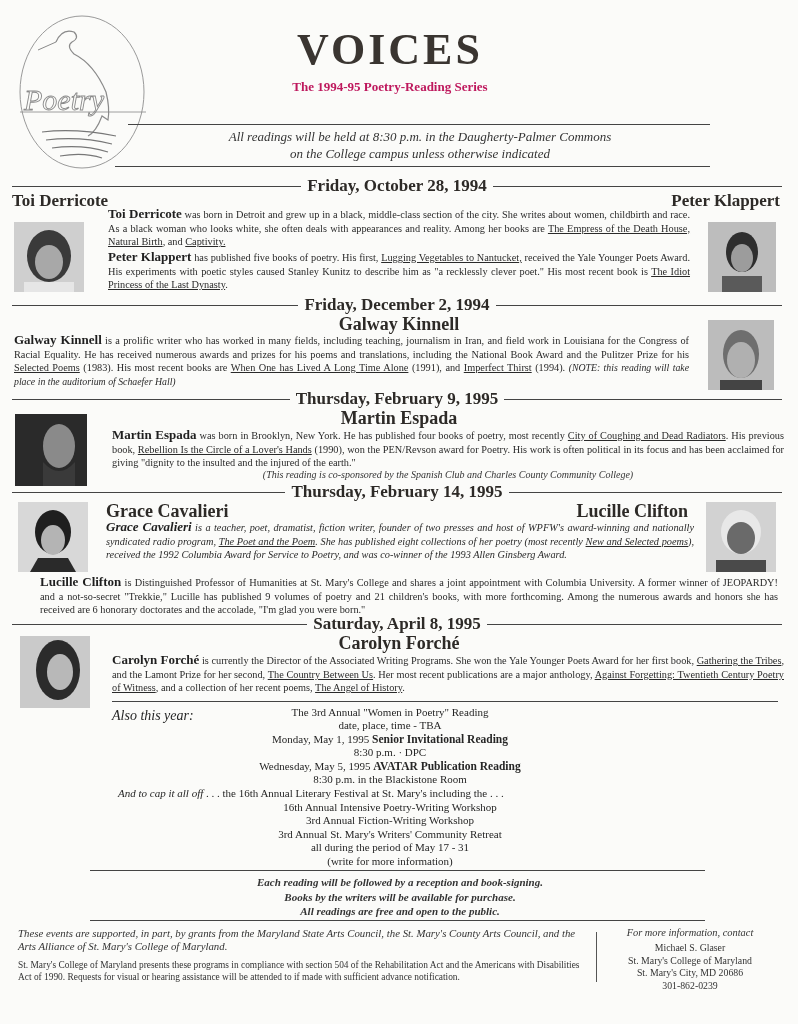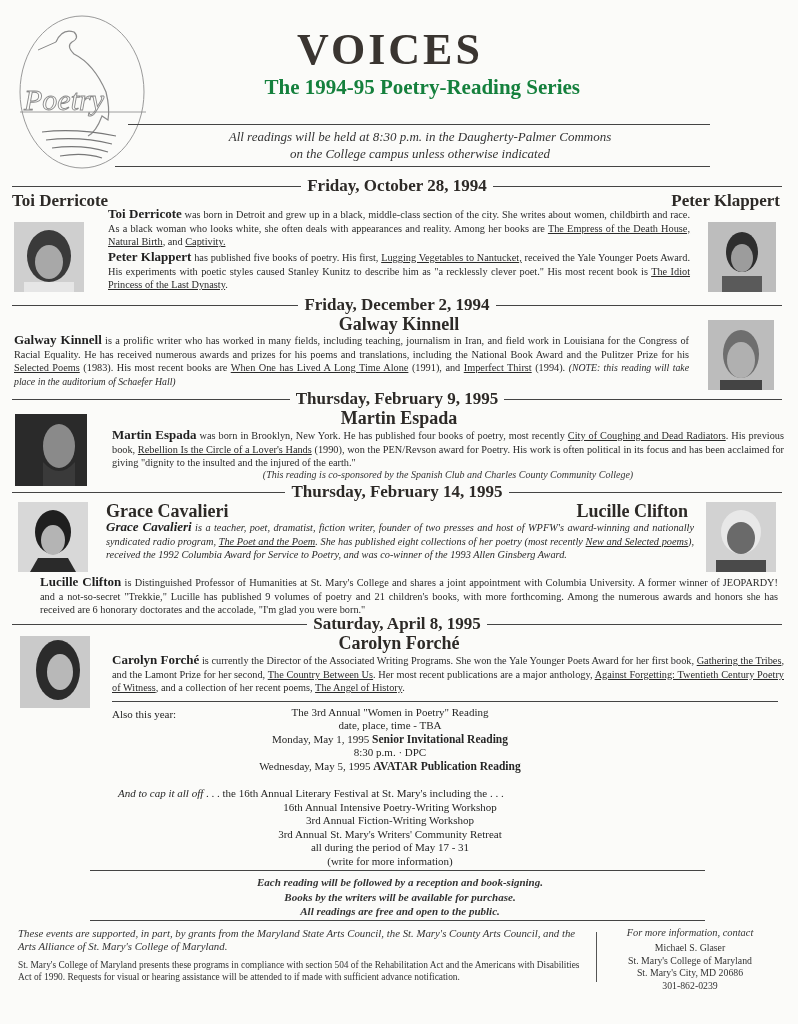--- a/index.html
+++ b/index.html
@@ -12,22 +12,22 @@
   }
   .page { position: absolute; inset: 0; }
 
   
   .logo { position: absolute; left: 16px; top: 12px; width: 132px; height: 160px; }
   .title {
     position: absolute; left: 230px; width: 320px; top: 28px; text-align: center;
     font-size: 44px; font-weight: bold; letter-spacing: 3px; color: #3a3531; line-height: 1;
   }
   .subtitle {
-    position: absolute; left: 200px; width: 380px; top: 76px; text-align: right;
-    font-size: 21px; font-weight: bold; line-height: 22px; color: #15803d;
+    position: absolute; left: 200px; width: 380px; top: 76px; text-align: center;
+    font-size: 13px; font-weight: bold; line-height: 22px; color: #be185d;
   }
   .hr { position: absolute; height: 0; border-top: 1.3px solid #444; }
   .venue {
     position: absolute; left: 140px; width: 560px; top: 128px; text-align: center;
     font-size: 13px; font-style: italic; line-height: 17px; color: #333;
   }
 
   
   .date-row { position: absolute; left: 12px; width: 770px; height: 20px; display: flex; align-items: center; }
   .date-row .line { flex: 1; border-top: 1.3px solid #444; }
@@ -40,21 +40,21 @@
   .bio b.lead { font-size: 13px; color: #1f1f1f; }
   .bio u { text-decoration: underline; }
   .note { font-style: italic; font-size: 9.8px; }
   .center-note { position: absolute; text-align: center; font-style: italic; font-size: 10px; color: #333; }
 
   
   .photo { position: absolute; overflow: hidden; background: #9a9a9a; }
   .photo svg { width: 100%; height: 100%; display: block; }
 
   
-  .also-label { position: absolute; left: 112px; top: 708px; font-size: 11px; }
+  .also-label { position: absolute; left: 112px; top: 708px; font-size: 14px; font-style: italic; }
   .events { position: absolute; left: 190px; width: 400px; top: 706px; text-align: center; font-size: 11px; line-height: 13.4px; }
   .events b { font-size: 11.5px; }
   .capit { position: absolute; left: 118px; top: 787px; font-size: 11px; }
   .capit i { font-style: italic; }
   .festival { position: absolute; left: 190px; width: 400px; top: 801px; text-align: center; font-size: 11px; line-height: 13.4px; }
 
   .closing { position: absolute; left: 140px; width: 520px; top: 875px; text-align: center; font-size: 11px; font-style: italic; line-height: 14.5px; font-weight: bold; color: #333; }
 
   .support { position: absolute; left: 18px; width: 568px; top: 927px; font-size: 10.8px; font-style: italic; line-height: 13.4px; color: #333; }
   .compliance { position: absolute; left: 18px; width: 568px; top: 959px; font-size: 9.4px; line-height: 12.2px; color: #333; }
@@ -204,20 +204,21 @@
   </div>
   <div class="hr" style="left:112px; width:666px; top:701px;"></div>
 
   <div class="also-label">Also this year:</div>
   <div class="events">
     <div><span>The 3rd Annual "Women in Poetry" Reading</span></div>
     <div><span>date, place, time - TBA</span></div>
     <div><span>Monday, May 1, 1995  </span><b>Senior Invitational Reading</b></div>
     <div><span>8:30 p.m.  ·  DPC</span></div>
     <div><span>Wednesday, May 5, 1995  </span><b>AVATAR Publication Reading</b></div>
+    <div><span>8:30 p.m. in the Blackistone Room</span></div>
   </div>
   <div class="capit">
     <i>And to cap it all off</i><span> . . . the 16th Annual Literary Festival at St. Mary's including the . . .</span>
   </div>
   <div class="festival">
     <div>16th Annual Intensive Poetry-Writing Workshop</div>
     <div>3rd Annual Fiction-Writing Workshop</div>
     <div>3rd Annual St. Mary's Writers' Community Retreat</div>
     <div>all during the period of May 17 - 31</div>
     <div style="">(write for more information)</div>

